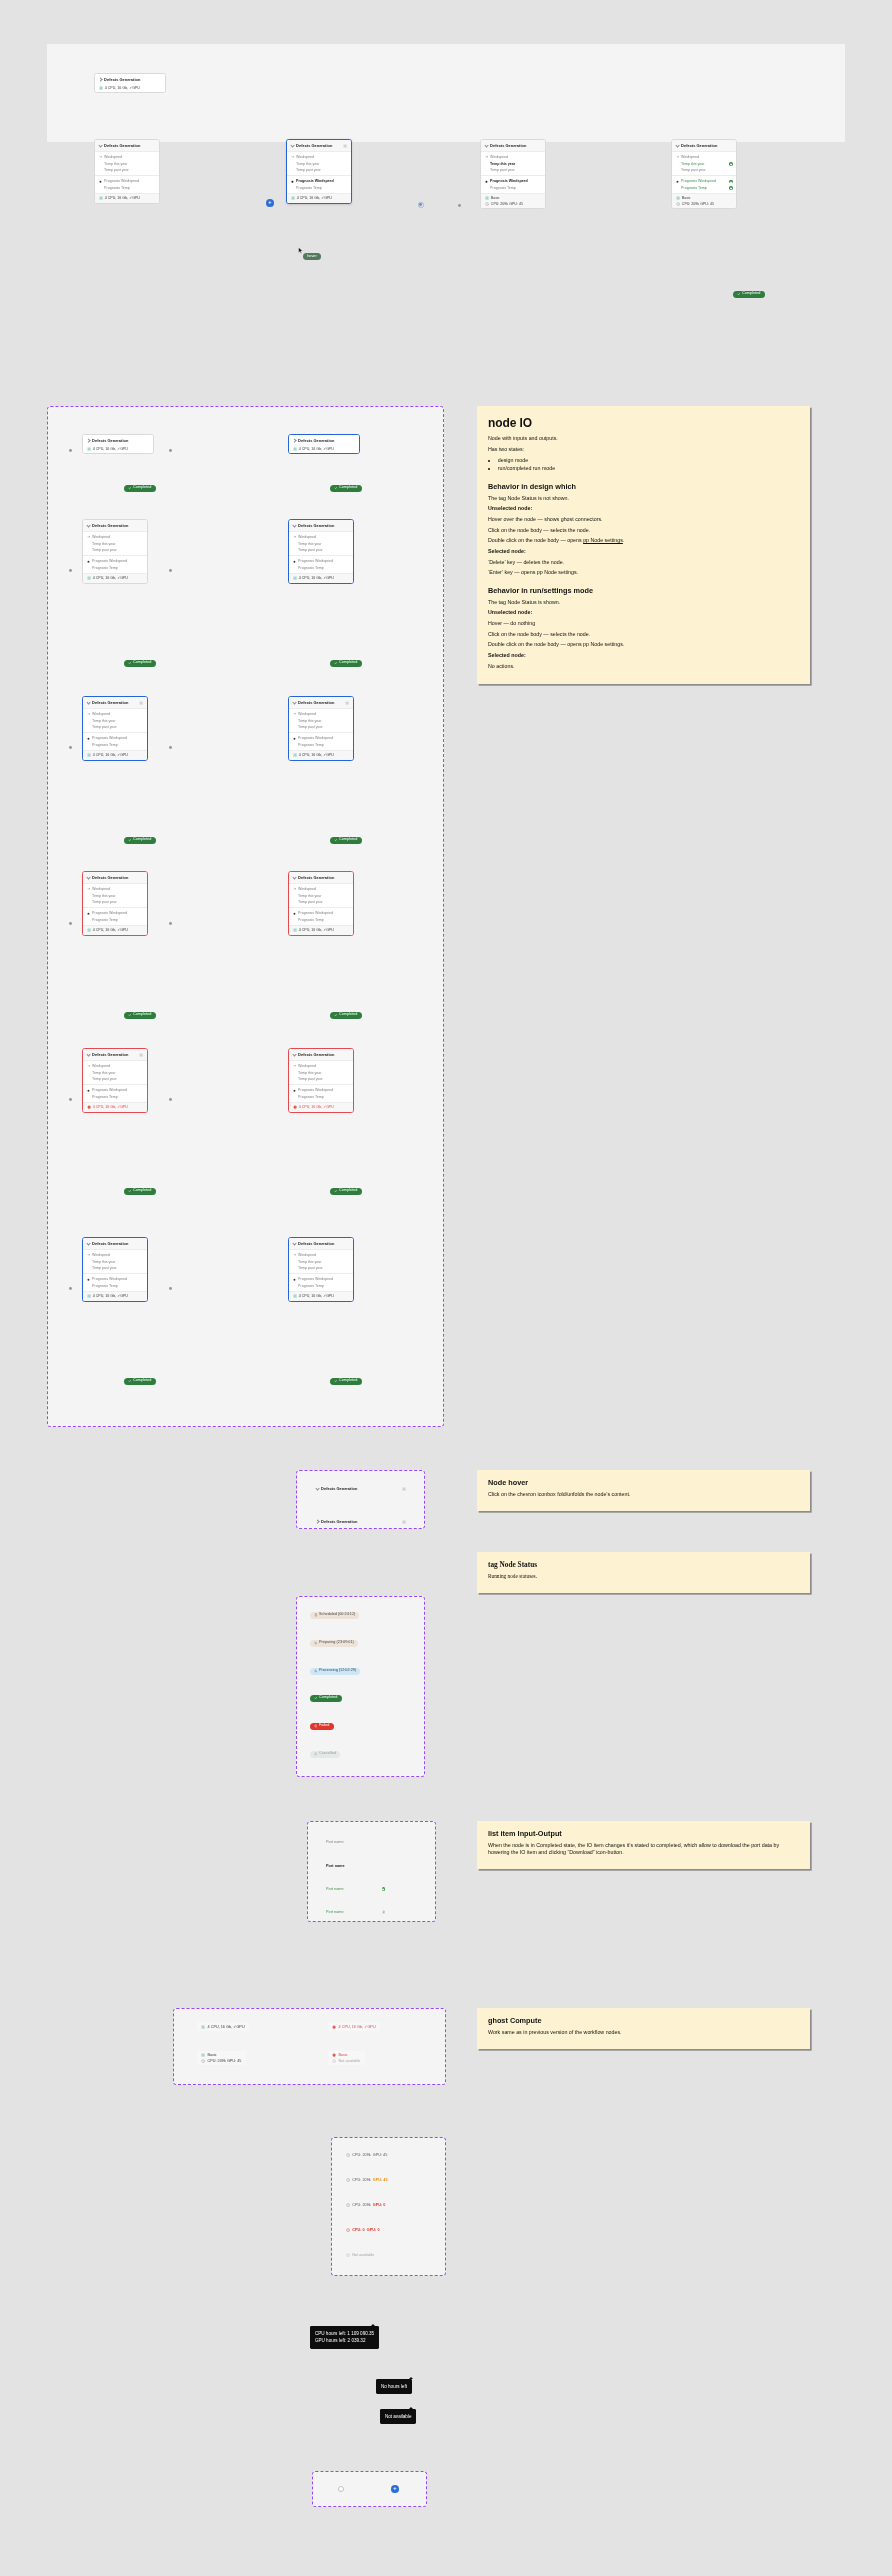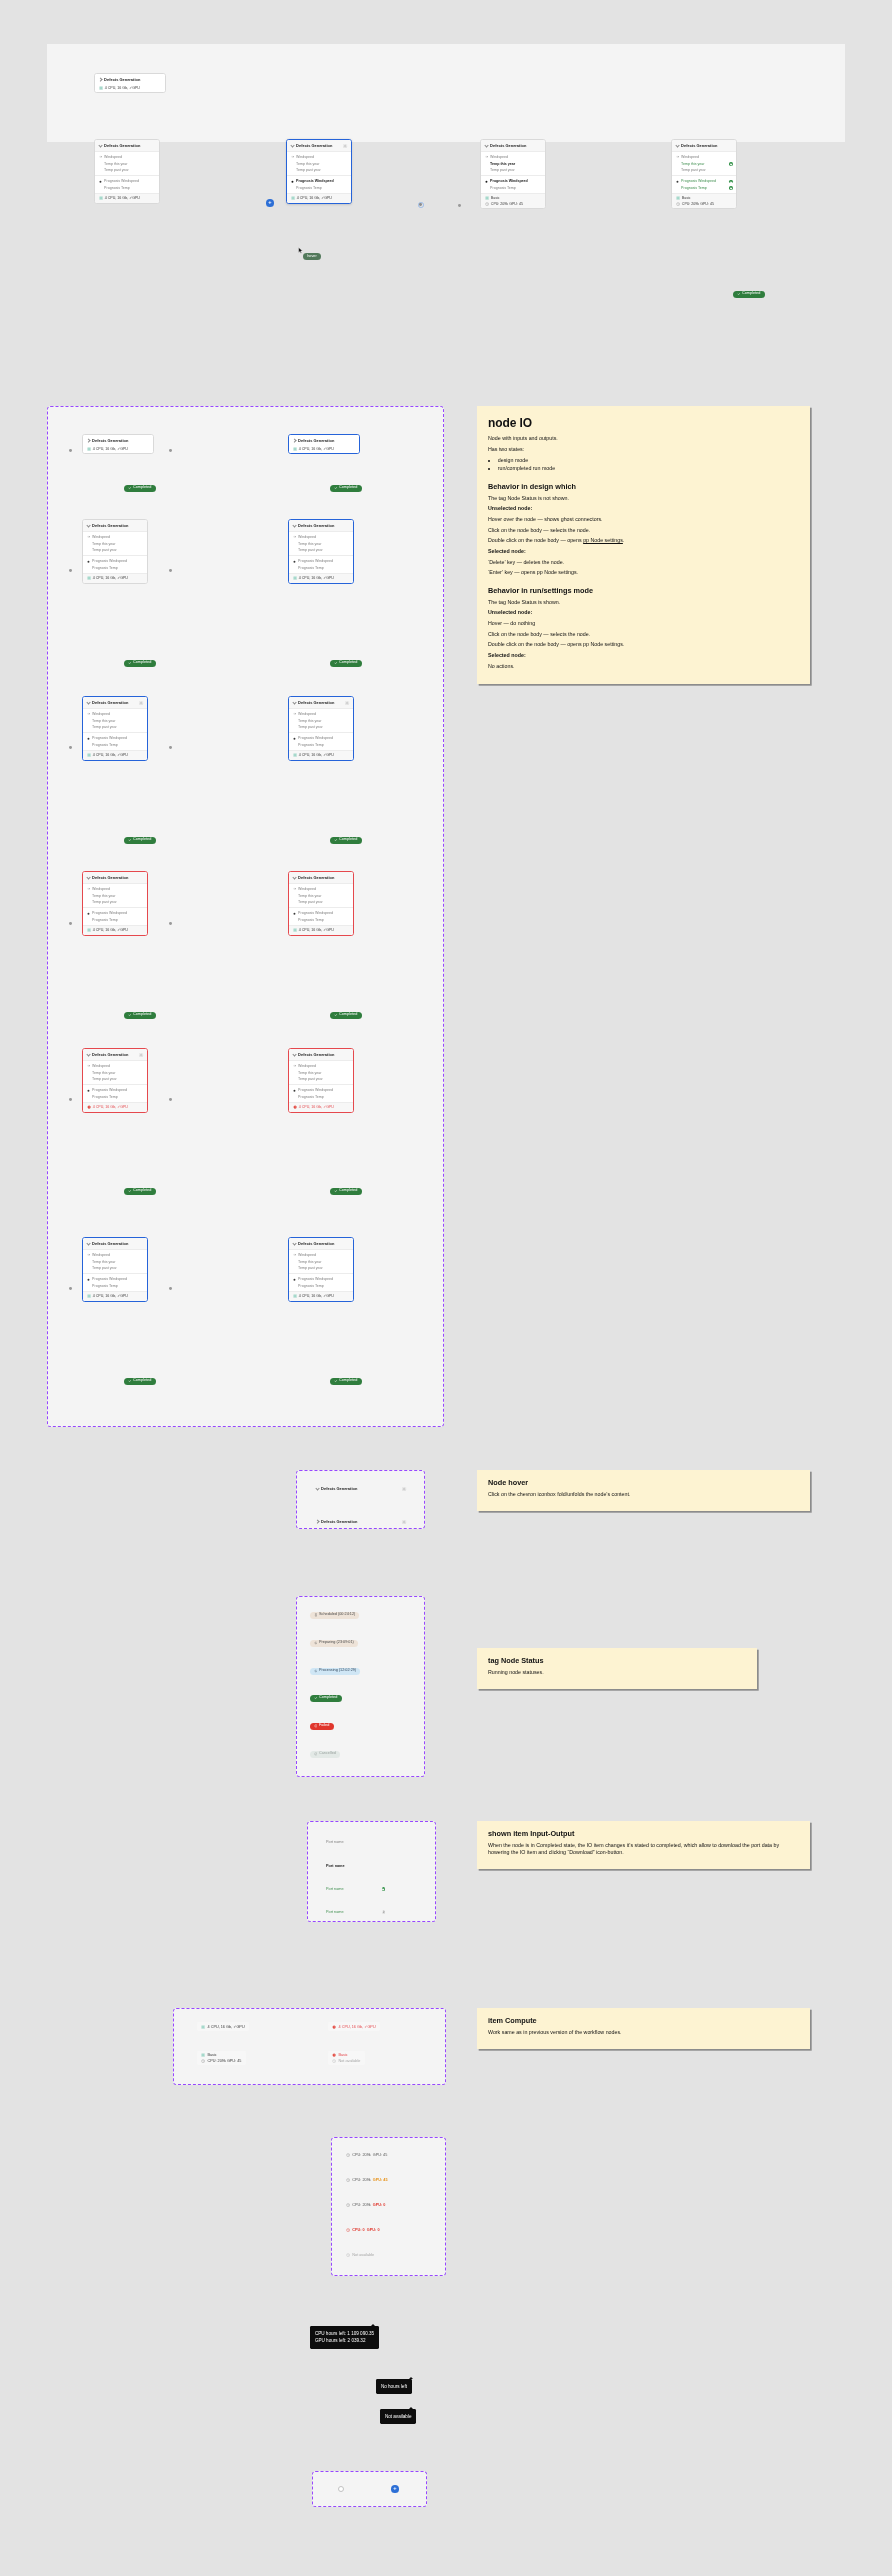--- a/index.html
+++ b/index.html
@@ -1274,21 +1274,21 @@
   <span>Failed</span>
 </div>
 <div class="pill cancelled pill-abs" style="left:310px; top:1751px;">
   <svg viewBox="0 0 12 12">
       <circle cx="6" cy="6" r="4.2" fill="none" stroke="#9aa3a0" stroke-width="1"></circle>
       <path d="M3.3 8.7 8.7 3.3" stroke="#9aa3a0" stroke-width="1"></path>
     </svg>
   <span>Cancelled</span>
 </div>
 
-<div class="anno" style="left:477px; top:1648px; width:280px; padding:8.4px 11px 9.8px 11px;">
+<div class="anno" style="left:477px; top:1552px; width:333px; padding:8.4px 11px 9.8px 11px;font-family:Liberation Serif, serif;">
   <h2 style="margin-top:0;">tag Node Status</h2>
   <p>Running node statuses.</p>
 </div>
 
 <div class="frame-dashed" style="left:307px; top:1821px; width:129px; height:101px;"></div>
 <div class="portrow" style="left:326px; top:1840px; color:#808080;">
   <span class="p-label">Port name</span>
 </div>
 <div class="portrow" style="left:326px; top:1864px; color:#1b1b1b; font-weight:bold;">
   <span class="p-label">Port name</span>
@@ -1300,21 +1300,21 @@
 <div class="portrow" style="left:326px; top:1910px; color:#3f8f4f;">
   <span class="p-label">Port name</span>
   <span class="badge-dl">
       <svg viewBox="0 0 12 12">
         <path d="M6 2v5.4M3.6 5.4 6 7.8l2.4-2.4M2.8 10h6.4" stroke="#4a4a4a" stroke-width="1" fill="none" stroke-linecap="round" stroke-linejoin="round"></path>
       </svg>
     </span>
 </div>
 
 <div class="anno" style="left:477px; top:1821px; width:333px; padding:8.4px 11px 9.8px 11px;">
-  <h2 style="margin-top:0;">shown item Input-Output</h2>
+  <h2 style="margin-top:0;">list item Input-Output</h2>
   <p>When the node is in Completed state, the IO item changes it’s stated to completed, which allow to download the port data by howering the IO item and clicking “Download” icon-button.</p>
 </div>
 
 <div class="frame-dashed" style="left:173px; top:2008px; width:273px; height:77px;"></div>
 <div class="sm-row" style="left:197px; top:2022px; background:#f7f7f7; padding:2.1px 4.2px; border-radius:1.4px;">
   <span class="chip-ico">
       <svg viewBox="0 0 12 12">
         <rect x="1.5" y="1.5" width="9" height="9" rx="1.6" fill="#d6efe8" stroke="#9fd4c6" stroke-width="1"></rect>
         <path d="M4 3.3v5.4M6 3.3v5.4M8 3.3v5.4M3.3 4.4h5.4M3.3 6h5.4M3.3 7.6h5.4" stroke="#6cc0ab" stroke-width=".6"></path>
       </svg>
@@ -1367,21 +1367,21 @@
         <svg viewBox="0 0 12 12">
           <circle cx="6" cy="6" r="4.4" fill="none" stroke="#b8b8b8" stroke-width="1"></circle>
           <path d="M6 3.4V6l1.8 1.1" stroke="#b8b8b8" stroke-width="1" fill="none"></path>
         </svg>
       </span>
       <span style="color:#a6a6a6;">Not available</span>
     </span>
 </div>
 
 <div class="anno" style="left:477px; top:2008px; width:333px; padding:8.4px 11px 9.8px 11px;">
-  <h2 style="margin-top:0;">item Compute</h2>
+  <h2 style="margin-top:0;">ghost Compute</h2>
   <p>Work same as in previous version of the workflow nodes.</p>
 </div>
 
 <div class="frame-dashed" style="left:331px; top:2137px; width:115px; height:139px;"></div>
 <div class="sm-row" style="left:346px; top:2153px;">
   <span class="chip-ico">
       <svg viewBox="0 0 12 12">
         <circle cx="6" cy="6" r="4.4" fill="none" stroke="#8a8a8a" stroke-width="1"></circle>
         <path d="M6 3.4V6l1.8 1.1" stroke="#8a8a8a" stroke-width="1" fill="none"></path>
       </svg>

